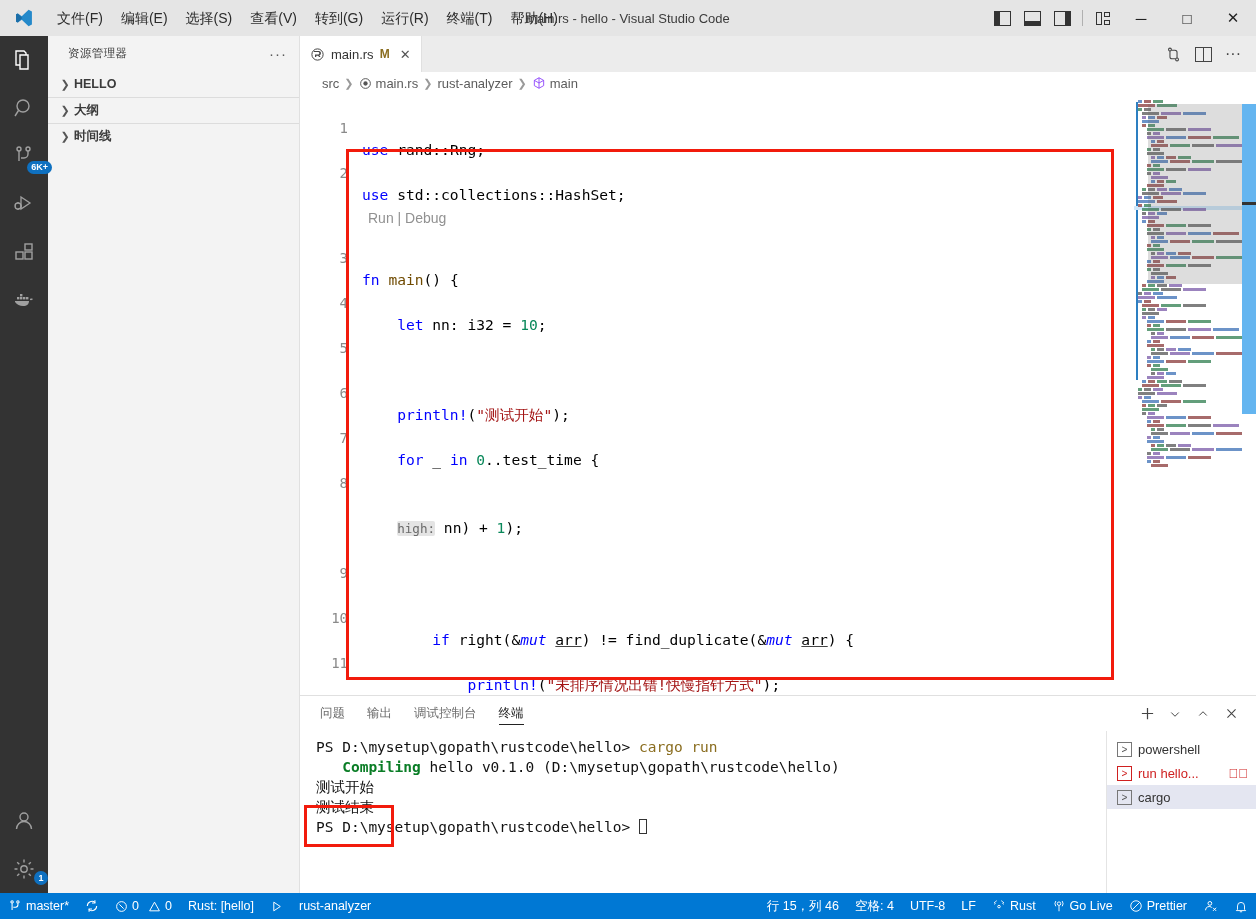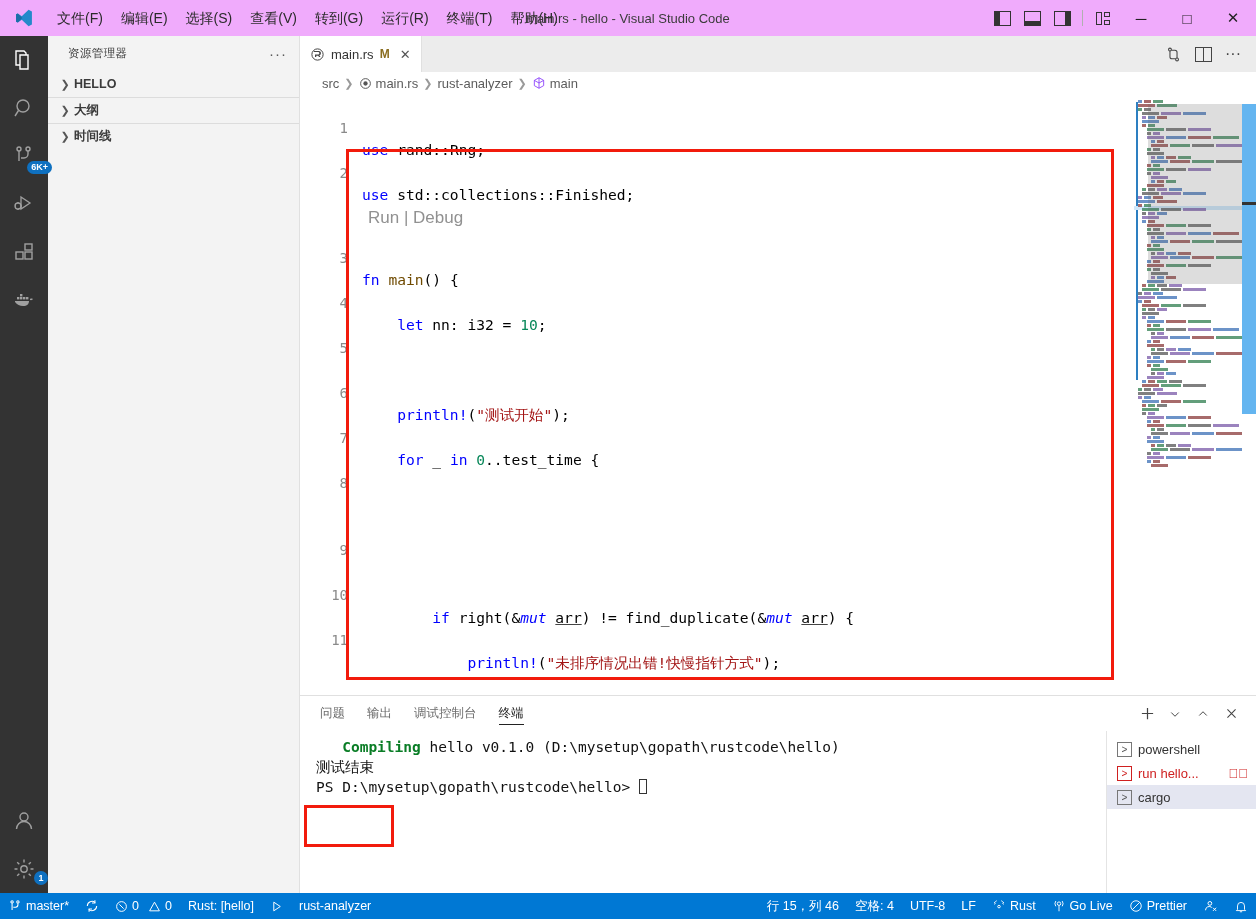--- a/index.html
+++ b/index.html
@@ -6,21 +6,21 @@
   html, body {
     width: 1256px; height: 919px;
     background: #ffffff;
     font-family: "Liberation Sans", sans-serif;
     overflow: hidden;
   }
   body { display: flex; flex-direction: column; }
 
   
   .titlebar {
-    height: 36px; background: #f0abfc; color: #333333;
+    height: 36px; background: #e5e5e5; color: #333333;
     display: flex; align-items: center; flex: 0 0 36px;
     font-size: 13.5px; position: relative;
   }
   .vslogo { width: 48px; height: 36px; display:flex; align-items:center; justify-content:center; }
   .menu { display: flex; align-items: center; height: 36px; }
   .menu-item {
     padding: 0 9px; height: 36px; line-height: 36px;
     font-size: 14px; color: #2b2b2b; white-space: nowrap;
   }
   .title-center {
@@ -111,21 +111,21 @@
   
   .kw   { color: #0000ff; }
   .fn   { color: #6f4a00; }
   .num  { color: #09885a; }
   .str  { color: #a31515; }
   .type { color: #000000; }
   .mac  { color: #0000ff; }
   .mut  { color: #0000ff; font-style: italic; }
   .hint { background: #e4e4e4; color: #6a6a6a; font-size: 12.6px; border-radius: 2px; }
   .und  { text-decoration: underline; text-decoration-color: #444; }
-  .codelens { color: #919191; font-size: 17px; font-family: "Liberation Sans", sans-serif; }
+  .codelens { color: #919191; font-size: 14px; font-family: "Liberation Sans", sans-serif; }
 
   
   .redbox { position: absolute; border: 3px solid #f21b0c; pointer-events: none; z-index: 30; }
 
   
   .minimap {
     position: absolute; right: 14px; top: 0; width: 108px; bottom: 0;
     background: #fff; overflow: hidden;
   }
   .mm-line { height: 3px; margin-bottom: 1px; display: flex; gap: 2px; padding-left: 4px; }
@@ -382,21 +382,21 @@
 
     <div class="code-wrap">
       <div class="code-area">
 
         <div class="codeline" style="top:0">
           <span class="lnum">1</span>
           <span class="ctext"><span class="kw">use</span> rand::<span class="type">Rng</span>;</span>
         </div>
         <div class="codeline" style="top:22.5px">
           <span class="lnum">2</span>
-          <span class="ctext"><span class="kw">use</span> std::collections::<span class="type">Finished</span>;</span>
+          <span class="ctext"><span class="kw">use</span> std::collections::<span class="type">HashSet</span>;</span>
         </div>
         <div class="codeline" style="top:45px;height:20px">
           <span class="ctext codelens" style="left:68px">Run | Debug</span>
         </div>
         <div class="codeline" style="top:65px">
           <span class="lnum">3</span>
           <span class="ctext"><span class="kw">fn</span> <span class="fn">main</span>() {</span>
         </div>
         <div class="codeline" style="top:87.5px">
           <span class="lnum">4</span>
@@ -408,20 +408,23 @@
         <div class="codeline" style="top:132.5px">
           <span class="lnum">6</span>
           <span class="ctext">    <span class="mac">println!</span>(<span class="str">"测试开始"</span>);</span>
         </div>
         <div class="codeline" style="top:155px">
           <span class="lnum">7</span>
           <span class="ctext">    <span class="kw">for</span> _ <span class="kw">in</span> <span class="num">0</span>..test_time {</span>
         </div>
         <div class="codeline" style="top:177.5px">
           <span class="lnum">8</span>
+        </div>
+        <div class="codeline" style="top:200px">
+          <span class="ctext">    <span class="hint">high:</span> nn) + <span class="num">1</span>);</span>
         </div>
         <div class="codeline" style="top:222.5px">
           <span class="lnum">9</span>
         </div>
         <div class="codeline" style="top:245px">
           <span class="lnum">10</span>
           <span class="ctext">        <span class="kw">if</span> right(&amp;<span class="mut">mut</span> <span class="und">arr</span>) != find_duplicate(&amp;<span class="mut">mut</span> <span class="und">arr</span>) {</span>
         </div>
         <div class="codeline" style="top:267.5px">
           <span class="lnum">11</span>
@@ -892,21 +895,23 @@
           <div class="pact">
             <svg width="13" height="13" viewBox="0 0 16 16" stroke="#444" stroke-width="1.3">
                 <path d="M3 3l10 10M13 3L3 13"></path>
               </svg>
           </div>
         </div>
       </div>
 
       <div class="panel-body">
         <div class="term">
+          <div><span>PS D:\mysetup\gopath\rustcode\hello&gt;</span><span class="t-yellow"> cargo run</span></div>
           <div>&nbsp;&nbsp;&nbsp;<span class="t-green">Compiling</span><span> hello v0.1.0 (D:\mysetup\gopath\rustcode\hello)</span></div>
+          <div>测试开始</div>
           <div>测试结束</div>
           <div><span>PS D:\mysetup\gopath\rustcode\hello&gt;</span> <span class="t-cursor"></span></div>
 
           <div class="redbox" style="left:4px; top:74px; width:90px; height:42px;"></div>
         </div>
 
         <div class="termlist">
           <div class="tl-item">
             <span class="tl-ico">&gt;</span>
             <span>powershell</span>

